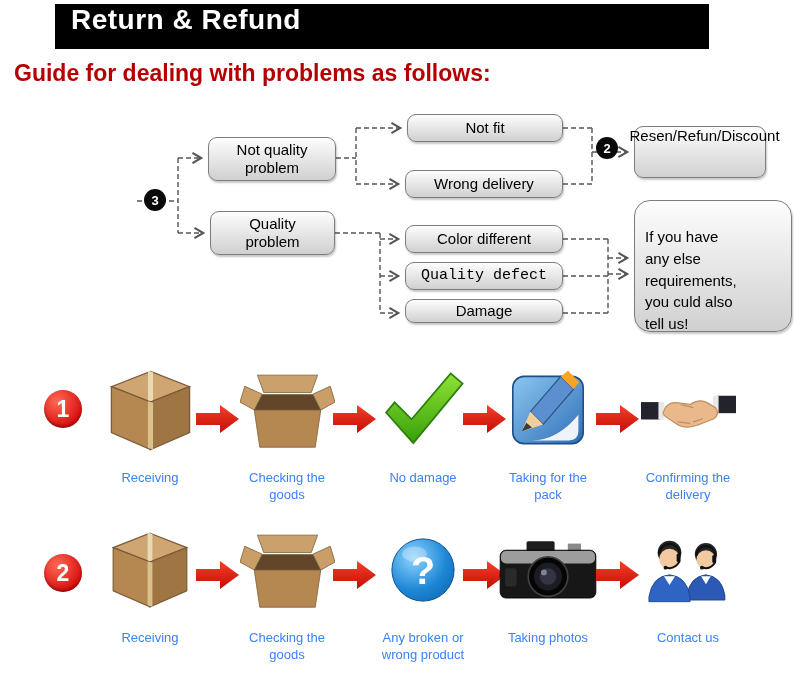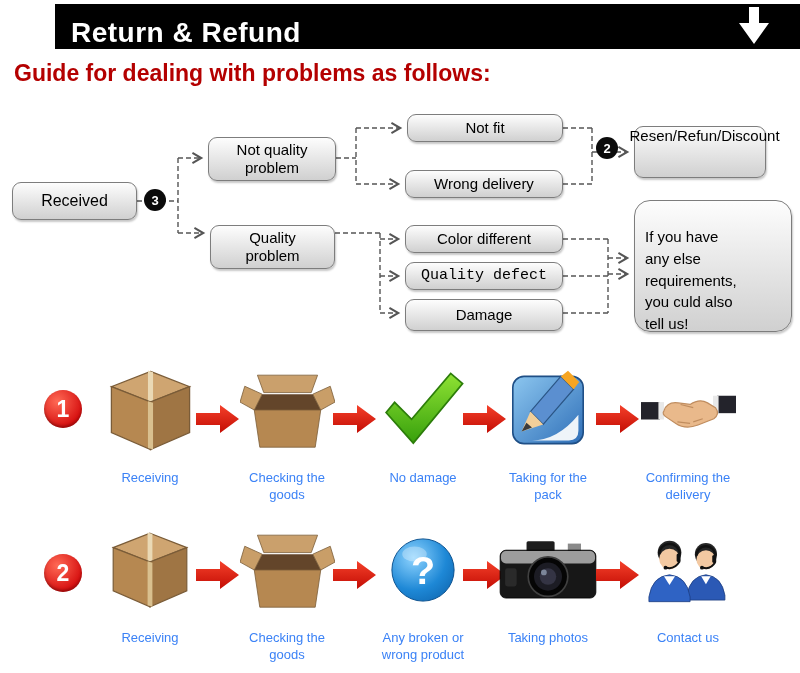--- a/index.html
+++ b/index.html
@@ -1,20 +1,20 @@
 <!DOCTYPE html>
 <html><head>
 <meta charset="utf-8">
 <style>
   * { margin:0; padding:0; box-sizing:border-box; }
   body { background:#fff; font-family:"Liberation Sans", sans-serif; }
   .page { position:relative; width:800px; height:673px; background:#fff; overflow:hidden; }
 
   
-  .topbar { position:absolute; left:55px; top:4px; width:745px; height:45px; background:#000; display:flex; align-items:flex-end; }
+  .topbar { position:absolute; left:55px; top:4px; width:654px; height:45px; background:#000; display:flex; align-items:flex-start; }
   .topbar .title { color:#fff; font-weight:bold; font-size:28px; margin-left:16px; letter-spacing:.5px; }
   .down-arrow { position:absolute; right:28px; top:5px; }
 
   .guide { position:absolute; left:14px; top:60px; font-size:23px; font-weight:bold; color:#b40000; }
 
   
   .flow { position:absolute; left:0; top:0; width:800px; height:345px; }
   .connectors { position:absolute; left:0; top:0; pointer-events:none; }
   .fbox { position:absolute; display:flex; align-items:center; justify-content:center; text-align:center;
           background:linear-gradient(#fdfdfd,#d0d0d0); border:1px solid #7d7d7d; border-radius:9px;
@@ -100,44 +100,43 @@
         <path d="M592,152 H626" marker-end="url(#arr)"></path>
         <path d="M563,239 H608"></path>
         <path d="M563,276 H608"></path>
         <path d="M563,313 H608"></path>
         <path d="M608,239 V313"></path>
         <path d="M608,258 H626" marker-end="url(#arr)"></path>
         <path d="M608,274 H626" marker-end="url(#arr)"></path>
       </g>
     </svg>
 
-    <div class="fbox" style="left:12px; top:182px; width:125px; height:38px; font-size:16px;">Received</div>
 
     <div class="badge" style="left:144px; top:189px;">3</div>
 
     <div class="fbox" style="left:208px; top:137px; width:128px; height:44px; padding:0 10px;">Not quality problem</div>
 
-    <div class="fbox" style="left:210px; top:211px; width:125px; height:44px; padding:12px 22px;margin-top:14px;">Quality problem</div>
+    <div class="fbox" style="left:210px; top:211px; width:125px; height:44px; padding:12px 22px;">Quality problem</div>
 
     <div class="fbox" style="left:407px; top:114px; width:156px; height:28px;">Not fit</div>
 
     <div class="fbox" style="left:405px; top:170px; width:158px; height:28px;">Wrong delivery</div>
 
     <div class="badge" style="left:596px; top:137px;">2</div>
 
     <div class="fbox outcome" style="left:634px; top:126px; width:132px; height:52px;">
       <div>Resen/Refun</div>
       <div>/Discount</div>
     </div>
 
     <div class="fbox" style="left:405px; top:225px; width:158px; height:28px;">Color different</div>
 
     <div class="fbox" style="left:405px; top:262px; width:158px; height:28px;font-family:Liberation Mono, monospace;">Quality defect</div>
 
-    <div class="fbox" style="left:405px; top:299px; width:158px; height:32px;">Damage</div>
+    <div class="fbox" style="left:405px; top:299px; width:158px; height:24px;">Damage</div>
 
     <div class="fbox note" style="left:634px; top:200px; width:158px; height:132px;">
       <div>If you have</div>
       <div>any else</div>
       <div>requirements,</div>
       <div>you culd also</div>
       <div>tell us!</div>
     </div>
   </div>
 

